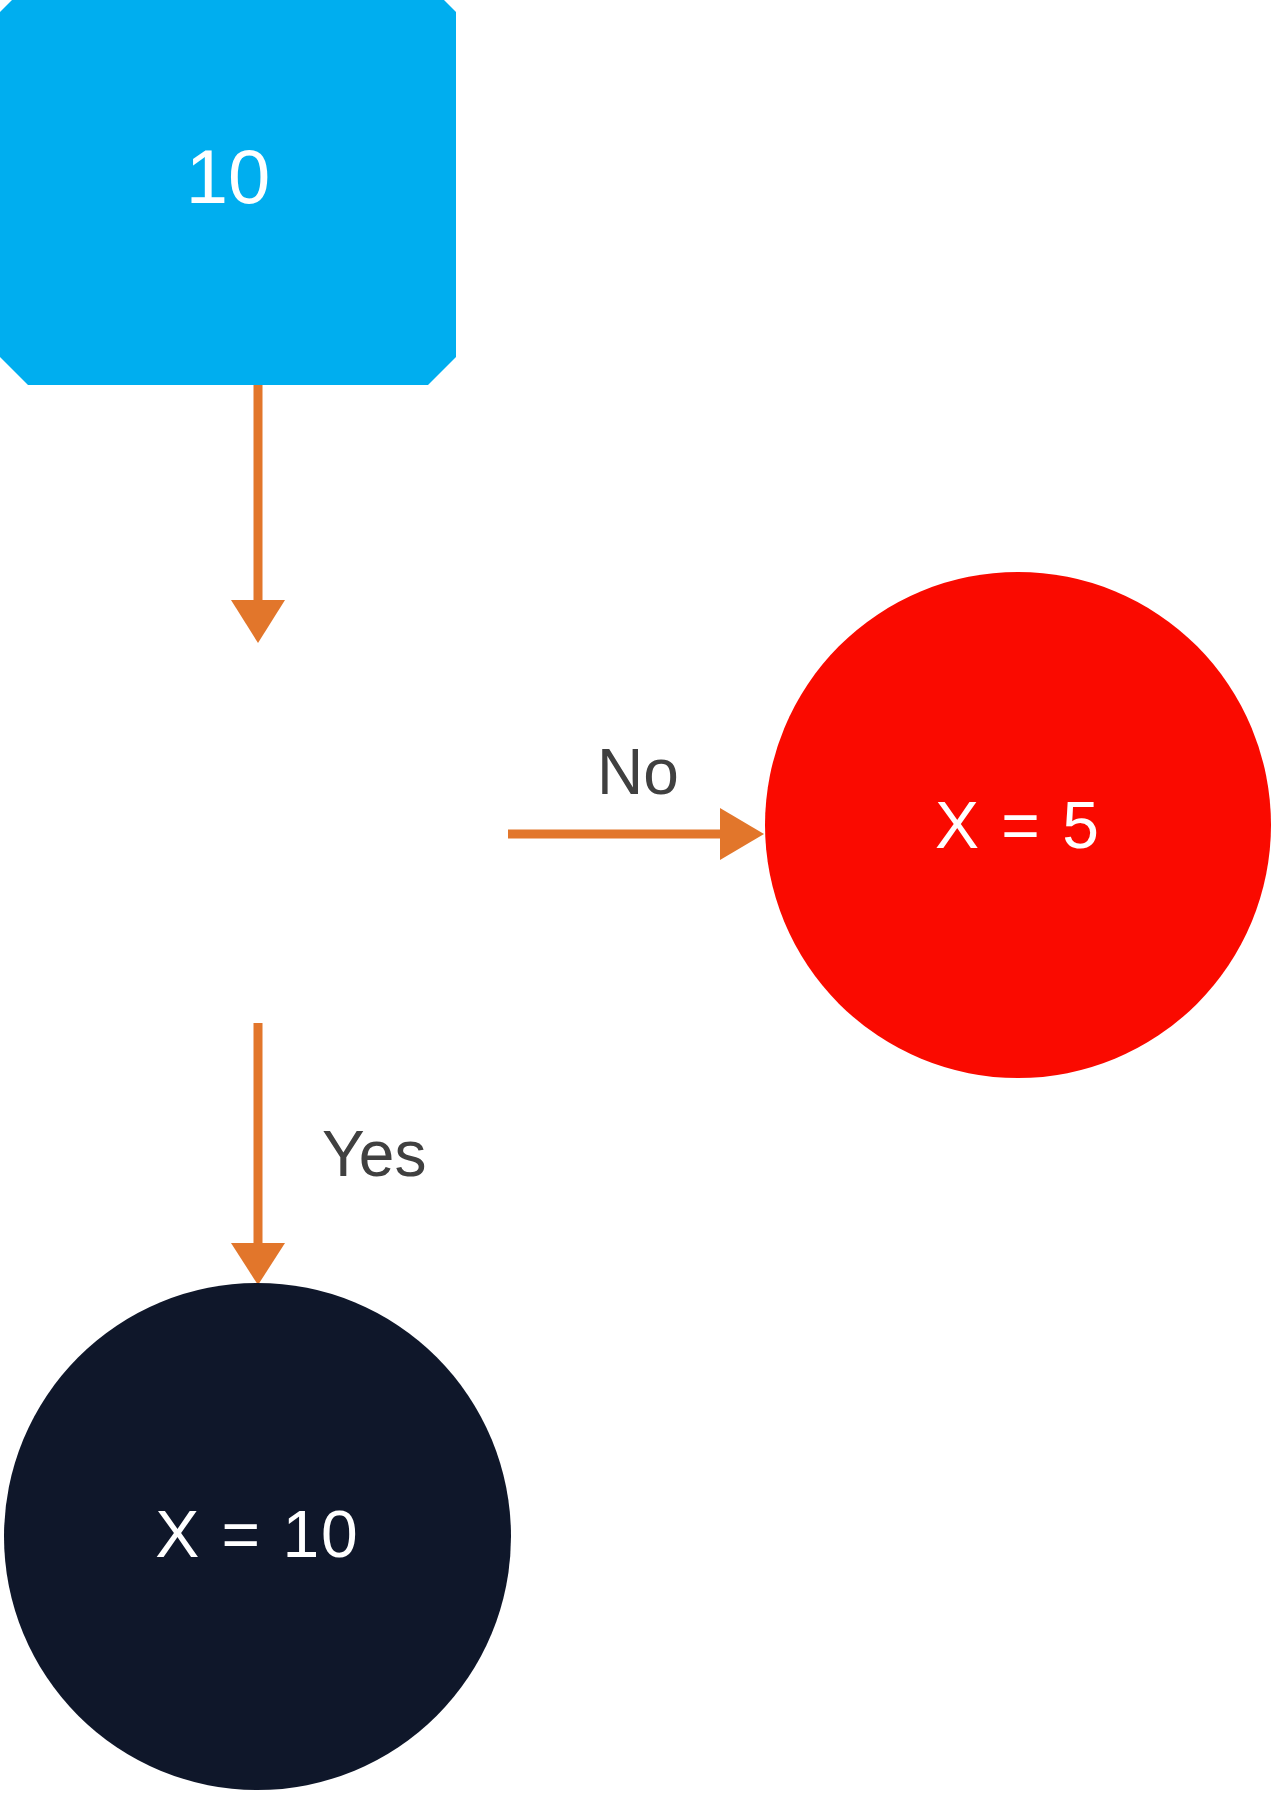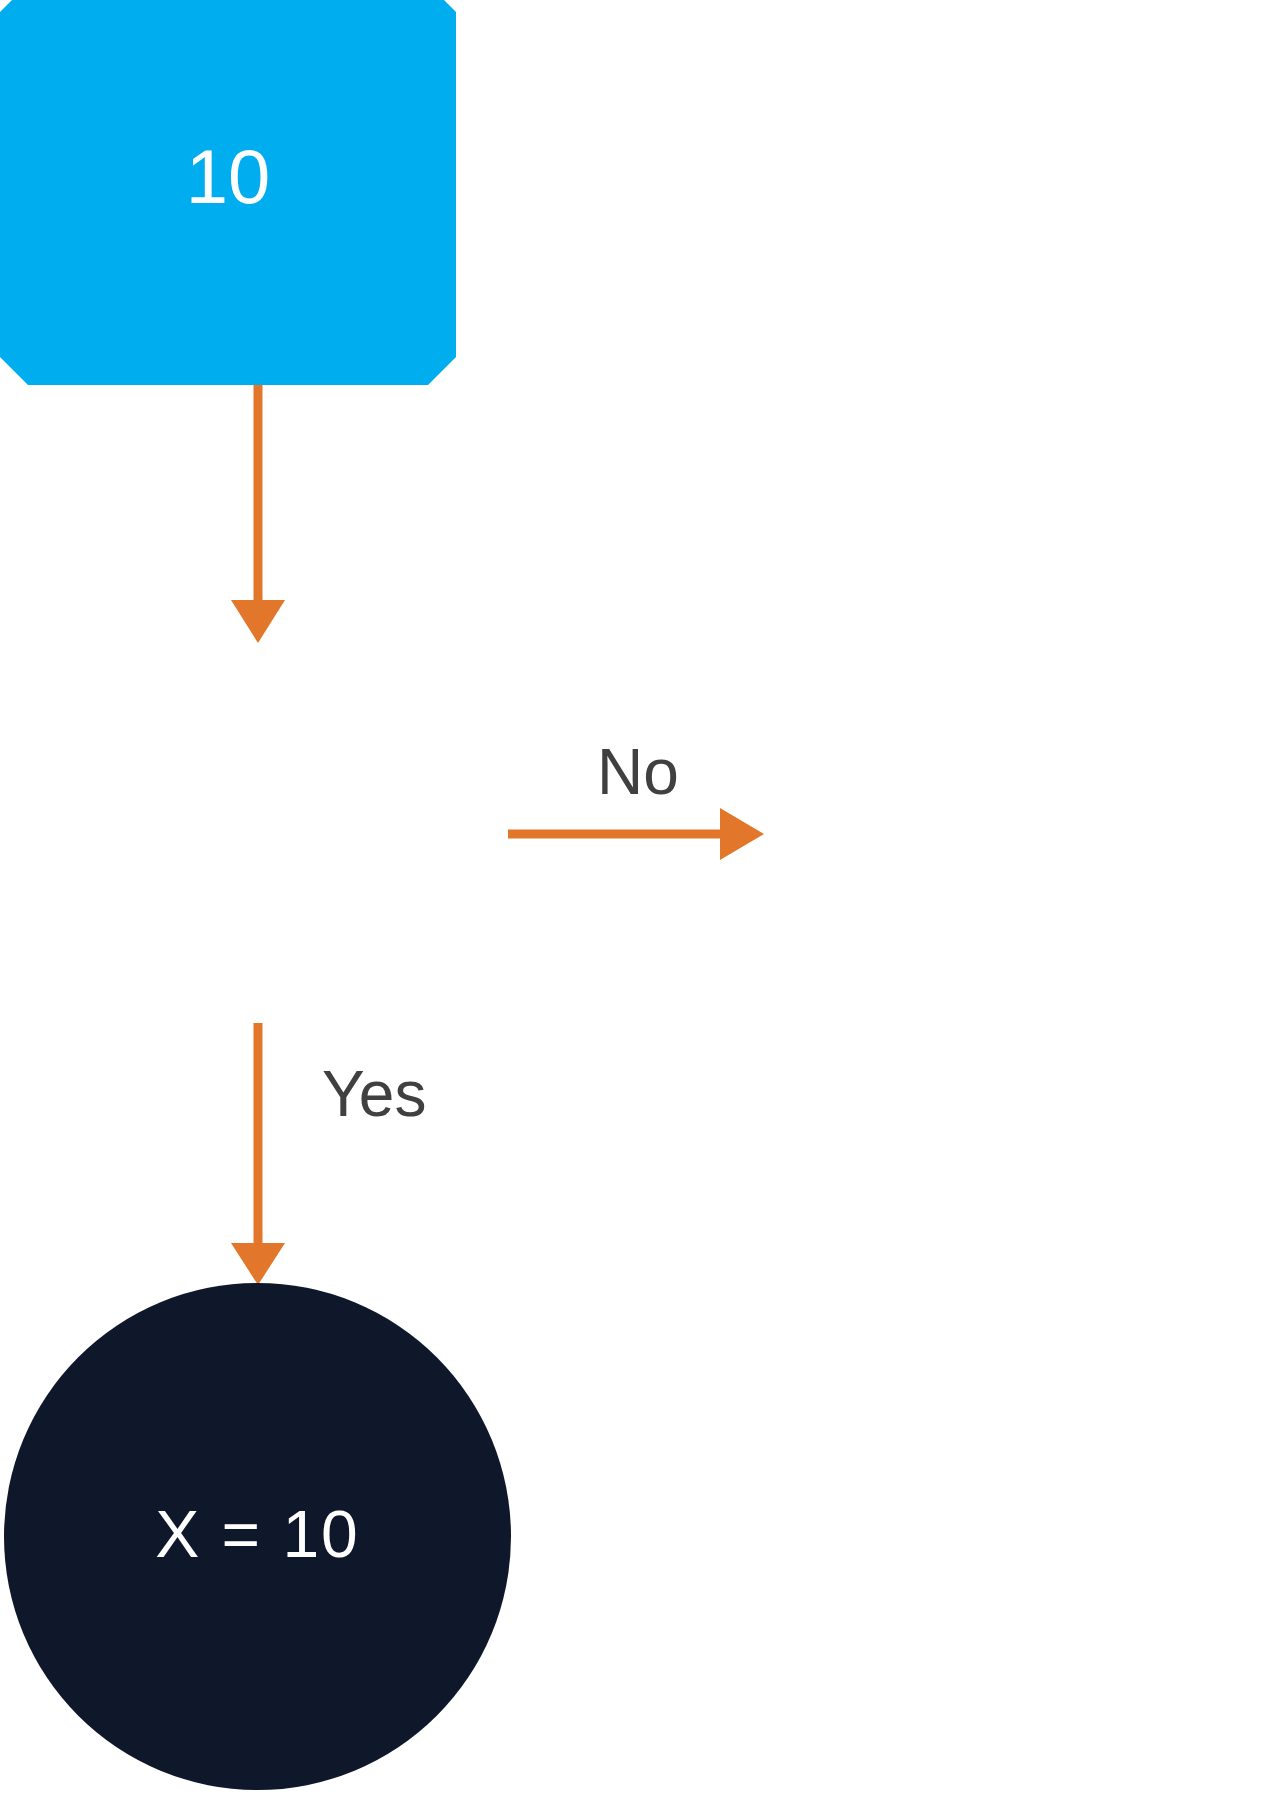--- a/index.html
+++ b/index.html
@@ -91,21 +91,21 @@
     font-size: 64px;
     line-height: 1;
     user-select: none;
   }
   #label-no {
     left: 597px;
     top: 740px;
   }
   #label-yes {
     left: 322px;
-    top: 1062px;
+    top: 1122px;
   }
 </style>
 </head>
 <body>
 
 <div id="canvas">
 
   <svg id="connectors" viewBox="0 0 1280 1800" width="1280" height="1800">
 
     <g>
@@ -122,20 +122,23 @@
       <line x1="258" y1="1023" x2="258" y2="1248" stroke="#E2762B" stroke-width="9"></line>
       <polygon points="258,1285 231,1243 285,1243" fill="#E2762B"></polygon>
     </g>
   </svg>
 
   <div class="node" id="start-node">
     <span>10</span>
   </div>
 
 
+  <div class="node" id="no-node">
+    <span>X = 5</span>
+  </div>
 
   <div class="node" id="yes-node">
     <span>X = 10</span>
   </div>
 
   <div class="edge-label" id="label-no">No</div>
 
   <div class="edge-label" id="label-yes">Yes</div>
 
 </div>

